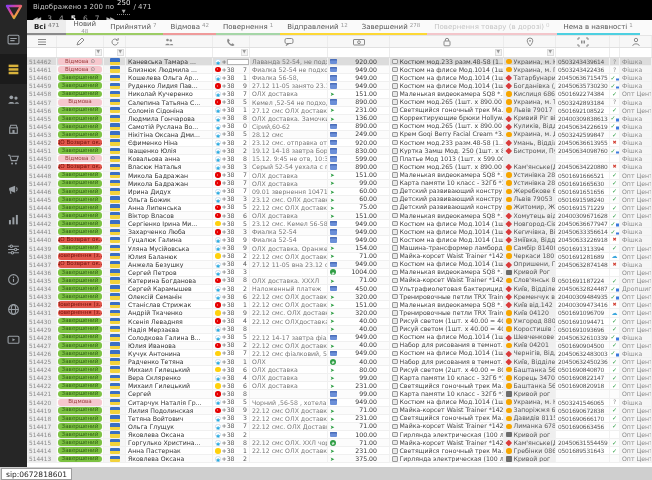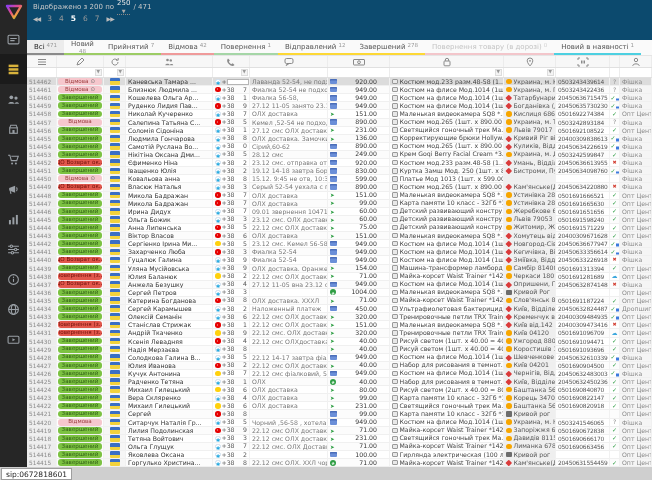--- a/index.html
+++ b/index.html
@@ -9,35 +9,35 @@
   .mainrow { flex:1; display:flex; min-height:0; }
 
   
   .sidebar { width:27px; background:#262626; display:flex; flex-direction:column; align-items:center; flex:none; }
   .logo { width:27px; height:24px; display:flex; align-items:center; justify-content:center; }
   .side-ic { width:27px; height:30px; display:flex; align-items:center; justify-content:center; cursor:pointer; }
   .side-ic svg { display:block; }
   .side-ic.active { background:#1b1b1b; }
 
   
-  .topbar { background:#0c4a6e; color:#c9c9c9; padding:1px 6px 0 6px; height:40px; flex:none; }
+  .topbar { background:#000000; color:#c9c9c9; padding:1px 6px 0 6px; height:20px; flex:none; }
   .shown { font-size:7px; display:flex; align-items:center; gap:3px; height:11px; }
   .pagesize { color:#e6e6e6; border-bottom:1px dotted #888; cursor:pointer; display:inline-flex; align-items:center; gap:1px;flex-direction:column;}
   .caret-dn { font-size:5px; color:#aaa; }
   .pager { display:flex; align-items:center; gap:7px; font-size:7.5px; height:12px; color:#9a9a9a; }
   .pg-first,.pg-last { cursor:pointer; font-size:6px; letter-spacing:-1px; color:#bbb; }
   .pg-num { cursor:pointer; }
   .pg-num.cur { color:#fff; font-weight:bold; }
 
   
   .tabs { height:16px; background:#fafafa; display:flex; align-items:stretch; overflow:hidden; border-bottom:1px solid #e5e5e5; flex:none; }
   .tab { display:flex; align-items:center; gap:2px; padding:0 7px; font-size:7px; color:#555;
          border-bottom:2px solid transparent; white-space:nowrap; cursor:pointer; flex:none; }
   .tab .tc { font-size:5.5px; color:#999; transform:translateY(-2px); }
-  .tab.active { background:#ececec; color:#222; font-weight:normal; }
+  .tab.active { background:#ececec; color:#222; font-weight:bold; }
   .tab.muted { color:#c4c4c4; }
   .tab.muted .tc { color:#d2d2d2; }
 
   
   .tablewrap { flex:1; display:flex; flex-direction:column; min-width:0; background:#fff; }
   .grid { display:grid; grid-template-columns:30px 47px 22px 87px 37px 78px 62px 114px 52px 54px 10px 32px; }
   .thead { height:12px; background:#f7f7f7; border-bottom:1px solid #e0e0e0; flex:none; }
   .th { display:flex; align-items:center; justify-content:center; border-right:1px solid #ececec; }
   .filters { height:10px; background:#fff; border-bottom:1px solid #e0e0e0; flex:none; }
   .fc { border-right:1px solid #ececec; display:flex; align-items:center; justify-content:flex-end; padding-right:1px; }
@@ -255,21 +255,21 @@
           </div>
           <div class="tab " style="border-bottom-color: rgb(253, 216, 53);">
             <span>Завершений</span>
             <span class="tc">278</span>
           </div>
           <div class="tab muted" style="border-bottom-color: rgb(243, 198, 203);">
             <span>Повернення товару (в дорозі)</span>
             <span class="tc">0</span>
           </div>
           <div class="tab " style="border-bottom-color: rgb(77, 208, 225);">
-            <span>Новий в наявності</span>
+            <span>Нема в наявності</span>
             <span class="tc">1</span>
           </div>
         </div>
 
       <div class="thead grid">
         <div class="th">
             <svg width="10" height="10" viewBox="0 0 10 10">
               <path d="M1 2.5h8M1 5h8M1 7.5h8" stroke="#8a8a8a" fill="none"></path>
             </svg>
           </div>

